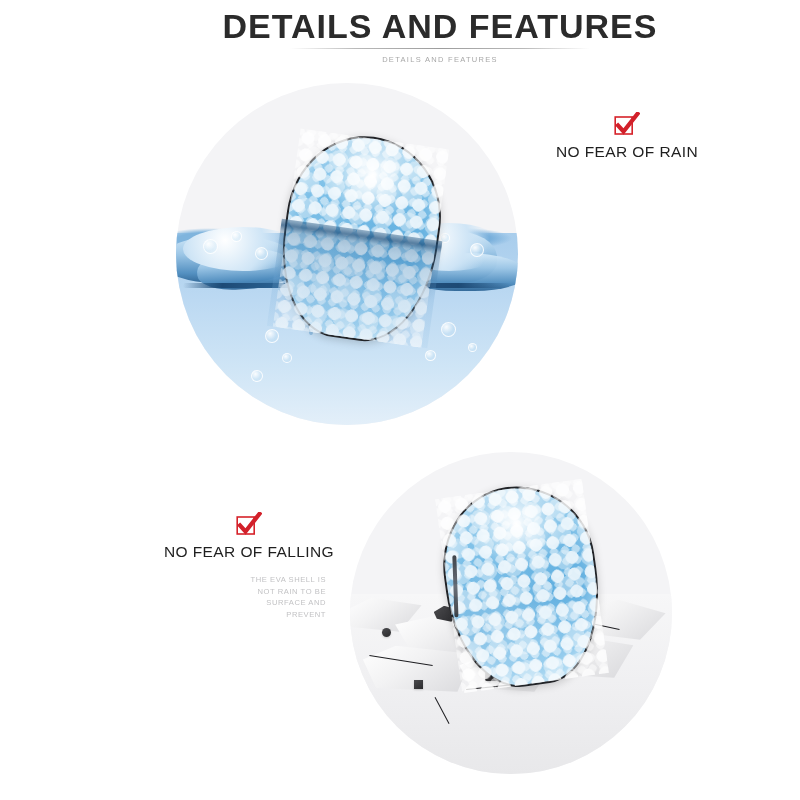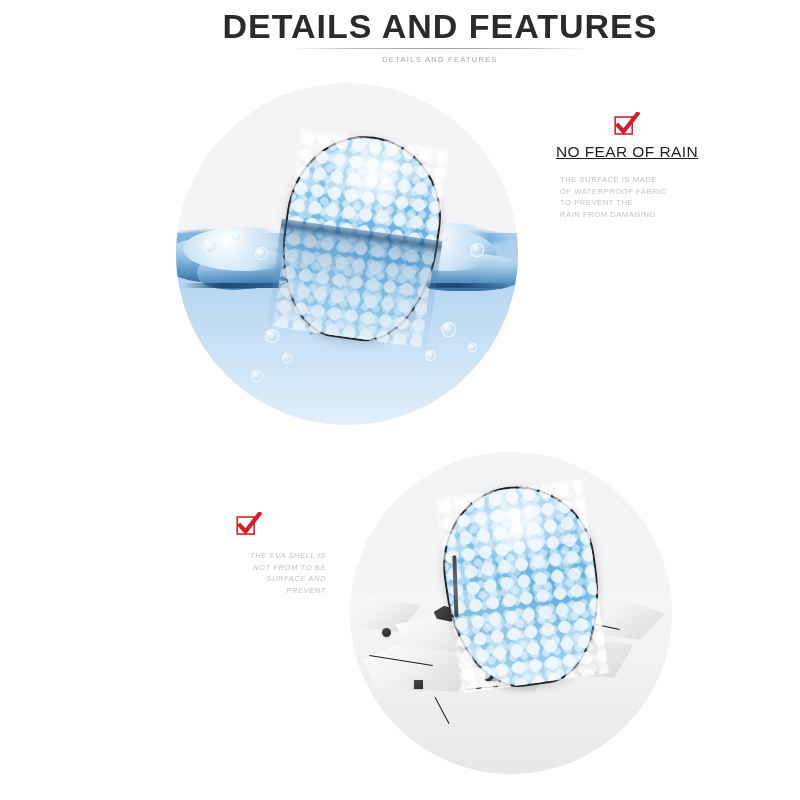--- a/index.html
+++ b/index.html
@@ -142,28 +142,28 @@
   
   .feature{position:absolute;}
   #feature-rain{left:482px;top:112px;width:210px;text-align:center;}
   #feature-falling{left:104px;top:512px;width:210px;text-align:center;}
 
   .check-wrap{display:block;height:26px;line-height:0;}
   #feature-rain .check-wrap{text-align:center;}
   #feature-falling .check-wrap{text-align:center;}
   .feature-heading{
     font-size:15.5px;color:#1f1f1f;letter-spacing:.4px;
-    line-height:20px;margin:4px 0 0 0;white-space:nowrap;text-decoration:underline;
+    line-height:20px;margin:4px 0 0 0;white-space:nowrap;
   }
   .feature-body{
     font-size:7.6px;color:#c2c2c4;letter-spacing:.55px;
     line-height:11.5px;margin-top:12px;
   }
   #feature-rain .feature-body{text-align:left;padding-left:38px;}
-  #feature-falling .feature-body{text-align:right;padding-right:28px;font-style:italic;}
+  #feature-falling .feature-body{text-align:right;padding-right:28px;}
   .feature-body div{white-space:nowrap;}
 </style>
 </head>
 <body>
 
 <div class="page">
 
   <div class="header">
     <h1 class="title">DETAILS AND FEATURES</h1>
     <div class="title-rule"></div>
@@ -235,36 +235,31 @@
   </div>
 
   <div class="feature" id="feature-rain">
     <span class="check-wrap">
       <svg width="26" height="24" viewBox="0 0 26 24" xmlns="http://www.w3.org/2000/svg">
         <rect x="1.2" y="5" width="17" height="17" fill="none" stroke="#d6222a" stroke-width="1.6"></rect>
         <path d="M4 13.5 L9.5 19.5 L23.5 1.8" fill="none" stroke="#d2202a" stroke-width="4.2" stroke-linecap="square" stroke-linejoin="miter"></path>
       </svg>
     </span>
     <div class="feature-heading">NO FEAR OF RAIN</div>
-    <div class="feature-body">
-      <div>THE SURFACE IS MADE</div>
-      <div>OF WATERPROOF FABRIC</div>
-      <div>TO PREVENT THE</div>
-      <div>RAIN FROM DAMAGING</div>
-    </div>
   </div>
 
   <div class="feature" id="feature-falling">
     <span class="check-wrap">
       <svg width="26" height="24" viewBox="0 0 26 24" xmlns="http://www.w3.org/2000/svg">
         <rect x="1.2" y="5" width="17" height="17" fill="none" stroke="#d6222a" stroke-width="1.6"></rect>
         <path d="M4 13.5 L9.5 19.5 L23.5 1.8" fill="none" stroke="#d2202a" stroke-width="4.2" stroke-linecap="square" stroke-linejoin="miter"></path>
       </svg>
     </span>
+    <div class="feature-heading">NO FEAR OF FALLING</div>
     <div class="feature-body">
       <div>THE EVA SHELL IS</div>
-      <div>NOT FROM TO BE</div>
+      <div>NOT RAIN TO BE</div>
       <div>SURFACE AND</div>
       <div>PREVENT</div>
     </div>
   </div>
 
 </div>
 
 </body></html>

